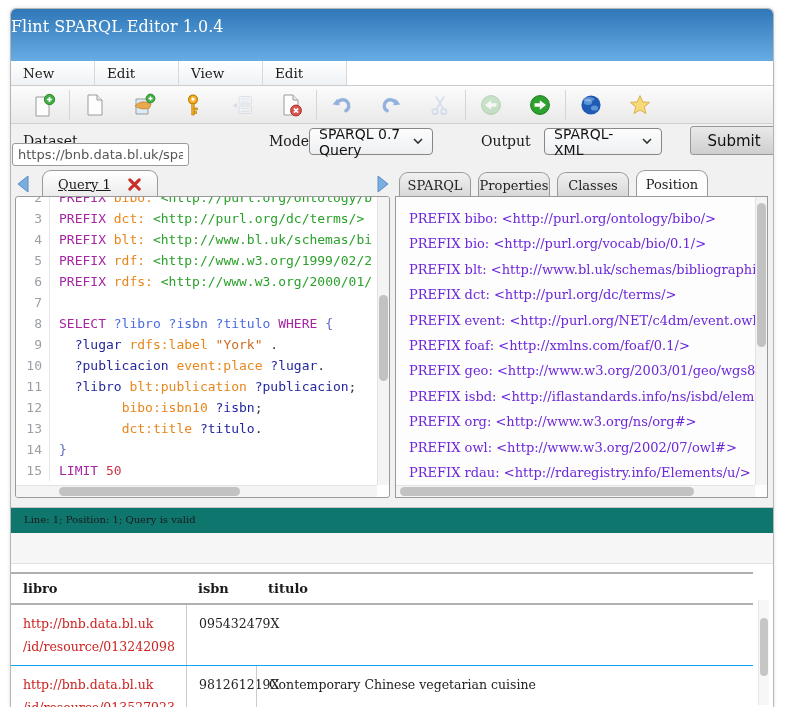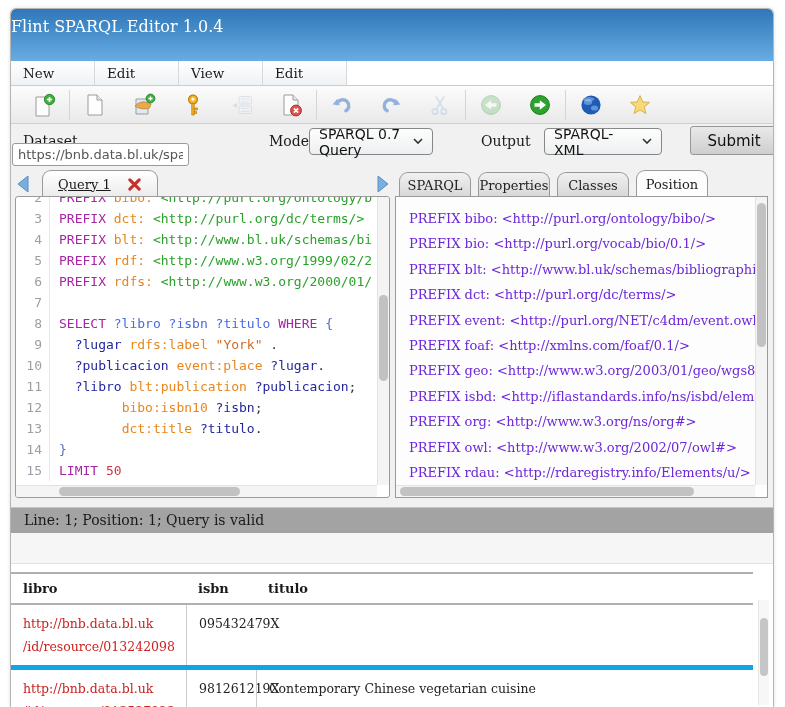--- a/index.html
+++ b/index.html
@@ -83,37 +83,37 @@
     background:linear-gradient(#f1f1f1,#d7d7d7); border:1px solid #999; border-bottom:none;
     border-radius:9px 9px 0 0; color:#222; cursor:pointer;}
   .side-tab.active{ background:#fdfdfd; height:27px; line-height:27px;}
   .prefix-box{ position:absolute; left:384px; top:187px; width:373px; height:302px;
     background:#fdfdfd; border:1px solid #9a9a9a; overflow:hidden;}
   .prefix-list{ position:absolute; left:0; top:0; right:12px; bottom:12px; overflow:hidden;
     padding:9px 0 0 13px; font-size:13px; color:#6d28d9;}
   .prefix-row{ height:25.4px; line-height:25.4px; white-space:nowrap; overflow:hidden; cursor:pointer;}
   
   .status-bar{ position:absolute; left:0; top:498px; width:100%; height:40px;
-    background:#a3a3a3; border-top:1px solid #c5c5c5; border-bottom:1px solid #c5c5c5;
-    line-height:24px; padding-left:13px; font-size:14px;}
+    background:#0f766e; border-top:1px solid #c5c5c5; border-bottom:1px solid #c5c5c5;
+    line-height:24px; padding-left:13px; font-size:10px;}
   
   .results{ position:absolute; left:0; top:524px; right:0; bottom:0; background:#f6f6f6;}
   .results-header{ position:relative; height:30px;margin-top:48px;}
   .results-title{ position:absolute; left:13px; top:7px; font-size:14px;}
   .visual-btn{ position:absolute; right:13px; top:4px; height:23px; padding:0 8px;
     font-size:13px; color:#16233f; background:#fcfcfc; border:1px solid #999;
     border-radius:3px; font-family:"DejaVu Serif", serif; cursor:pointer;}
   .results-body{ position:absolute; top:30px; left:0; right:0; bottom:0; background:#fff;
     border-top:1px solid #e2e2e2;}
   .rtable{ position:absolute; left:0; top:8px; right:20px;}
   .rt-head{ display:grid; grid-template-columns:175px 70px 1fr;
     border-top:2px solid #b0b0b0; border-bottom:2px solid #b0b0b0;
     font-weight:bold; font-size:13px;}
   .rt-head > div{ padding:7px 0 7px 12px;}
-  .rt-row{ display:grid; grid-template-columns:175px 70px 1fr; border-bottom:5px solid #0ea5e9;
+  .rt-row{ display:grid; grid-template-columns:175px 70px 1fr; border-bottom:1px solid #0ea5e9;
     font-size:12.5px; line-height:23px;}
   .rt-row > div{ padding:7px 10px 7px 12px;}
   .rt-cell-isbn,.rt-cell-titulo{ border-left:1px solid #ccc; color:#222;}
   .rt-link{ color:#cc2222; cursor:pointer; text-decoration:none;}
   .r-vscroll{ position:absolute; right:4px; top:36px; bottom:2px; width:11px;
     background:#f7f7f7; border-left:1px solid #e6e6e6;}
   .r-vscroll .thumb{ position:absolute; left:1px; width:8px; border-radius:4px; background:#c6c6c6;}
 </style>
 </head>
 <body>

